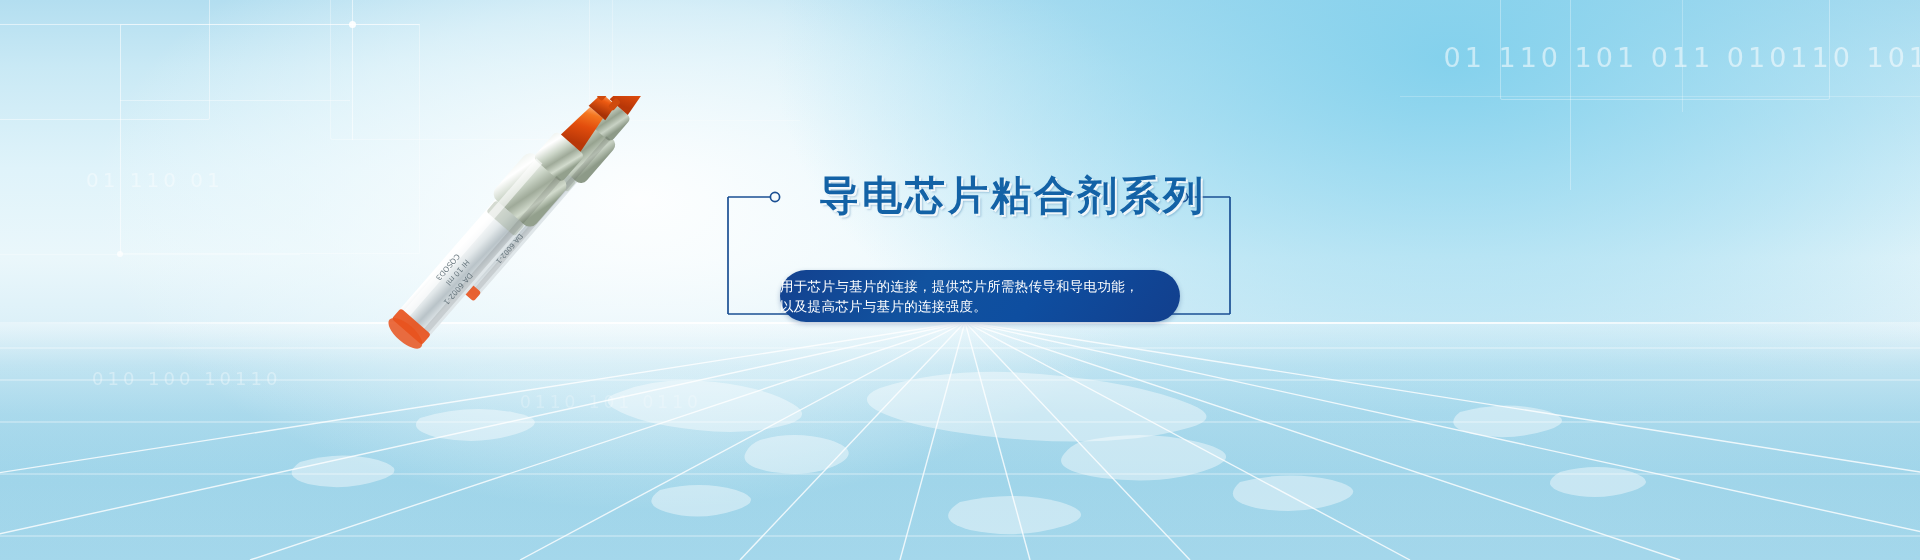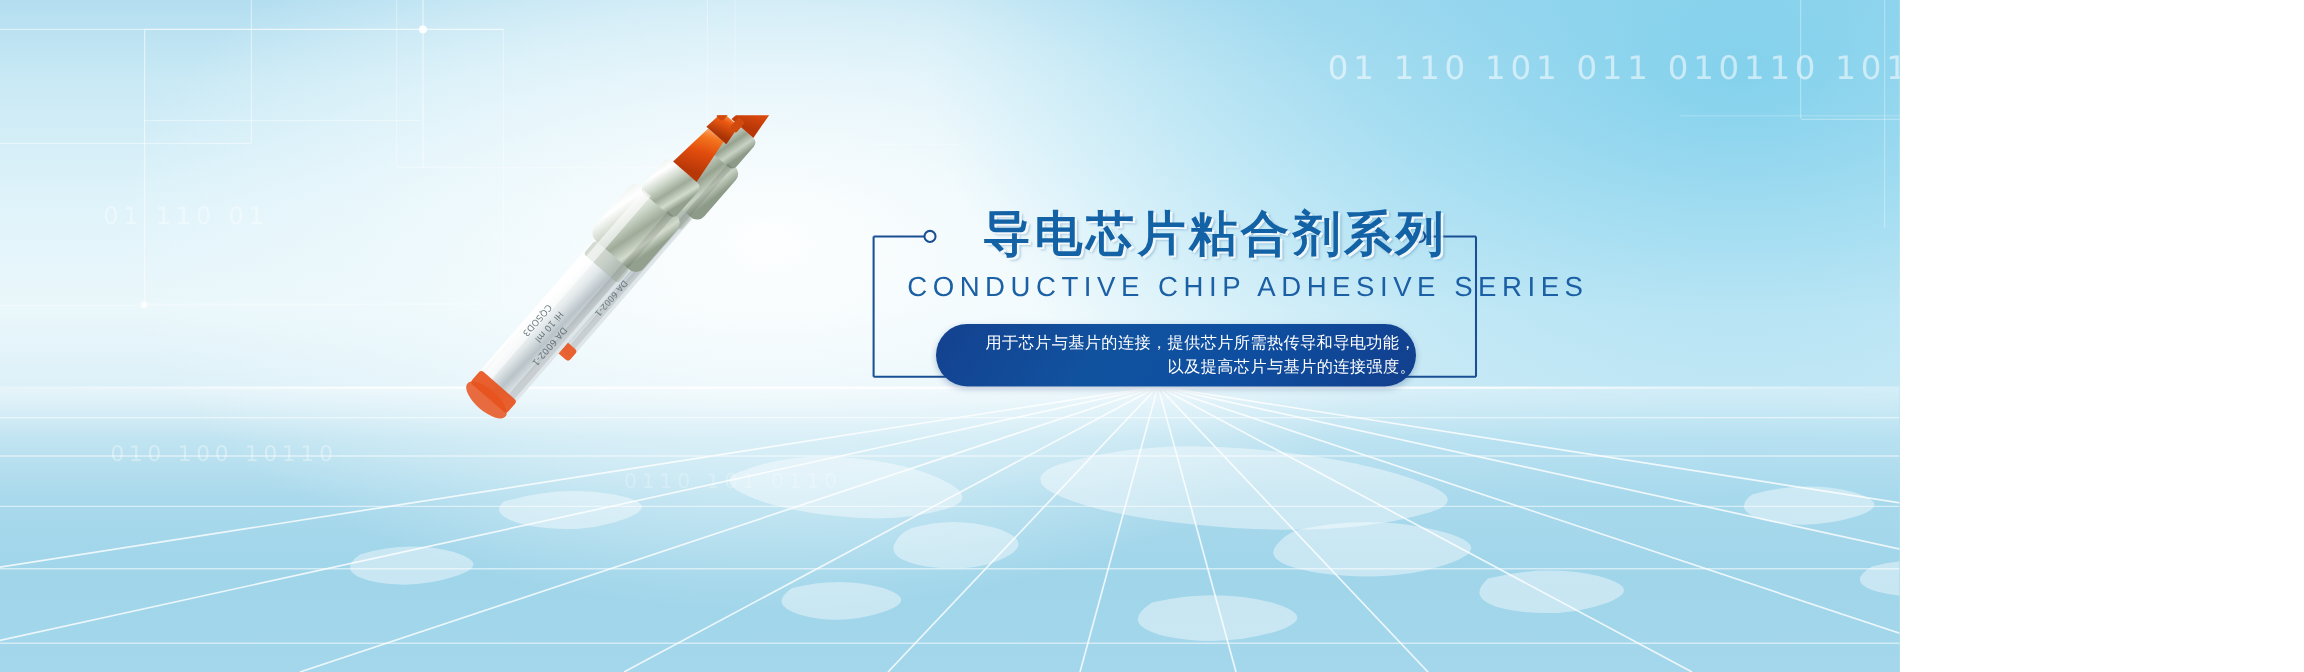--- a/index.html
+++ b/index.html
@@ -1,18 +1,18 @@
 <!DOCTYPE html>
 <html><head>
 <meta charset="utf-8">
 <style>
   html,body{margin:0;padding:0;background:#fff;}
   *{box-sizing:border-box;}
   #banner{
-    position:relative;width:1583px;height:560px;overflow:hidden;
+    position:relative;width:1920px;height:560px;overflow:hidden;
     font-family:"Liberation Sans","DejaVu Sans",sans-serif;
     background:
       radial-gradient(ellipse 900px 520px at 1450px 60px, rgba(120,205,235,0.85) 0%, rgba(140,212,238,0.45) 45%, rgba(255,255,255,0) 75%),
       radial-gradient(ellipse 760px 430px at 640px 200px, rgba(255,255,255,0.92) 0%, rgba(240,250,253,0.55) 45%, rgba(255,255,255,0) 72%),
       linear-gradient(180deg,#b3def0 0%,#c9e9f5 12%,#dff3fa 30%,#eaf7fb 46%,#dcf0f8 58%,#bfe3f1 66%,#a9d9ec 74%,#a2d6ea 86%,#a9d9ec 100%),
       linear-gradient(90deg,#9fd3e8 0%,#cdeaf5 28%,#e8f6fb 50%,#bfe4f2 76%,#8ecde6 100%);
   }
   .layer{position:absolute;inset:0;}
 
   
@@ -63,21 +63,21 @@
     position:absolute;left:38px;top:56px;width:482px;text-align:center;
     font-family:"Liberation Sans","DejaVu Sans",sans-serif;
     font-size:23px;font-weight:400;color:#1b5fa4;letter-spacing:4.6px;
     white-space:nowrap;
   }
   #desc-box{
     position:absolute;left:62px;top:100px;width:400px;height:52px;
     border-radius:26px;color:#ffffff;
     background:linear-gradient(125deg,#13418f 0%,#11529f 35%,#0e4ea0 62%,#123f8d 100%);
     box-shadow:0 2px 5px rgba(20,60,120,0.30);
-    display:flex;flex-direction:column;align-items:flex-end;justify-content:center;
+    display:flex;flex-direction:column;align-items:flex-start;justify-content:center;
     font-family:"DejaVu Sans","Liberation Sans",sans-serif;
     font-size:13.5px;line-height:20px;letter-spacing:0.3px;text-align:center;
   }
   #desc-box span{display:block;white-space:nowrap;}
 </style>
 </head>
 <body>
 
 <div id="banner">
 
@@ -234,21 +234,20 @@
         <path d="M10 144 H70"></path>
         <path d="M512 27 H470"></path>
         <path d="M512 27 V144"></path>
         <path d="M512 144 H452"></path>
       </g>
       <circle cx="57" cy="27" r="4.6" fill="none" stroke="#1a4f93" stroke-width="1.7"></circle>
       <circle cx="465" cy="27" r="4.6" fill="none" stroke="#1a4f93" stroke-width="1.7"></circle>
     </svg>
 
     <div id="title-cn">导电芯片粘合剂系列</div>
-    <div id="title-en">CONDUCTIVE CHIP ADHESIVE SERIES</div>
 
     <div id="desc-box">
       <span>用于芯片与基片的连接，提供芯片所需热传导和导电功能，</span>
       <span>以及提高芯片与基片的连接强度。</span>
     </div>
   </div>
 
 </div>
 
 </body></html>

